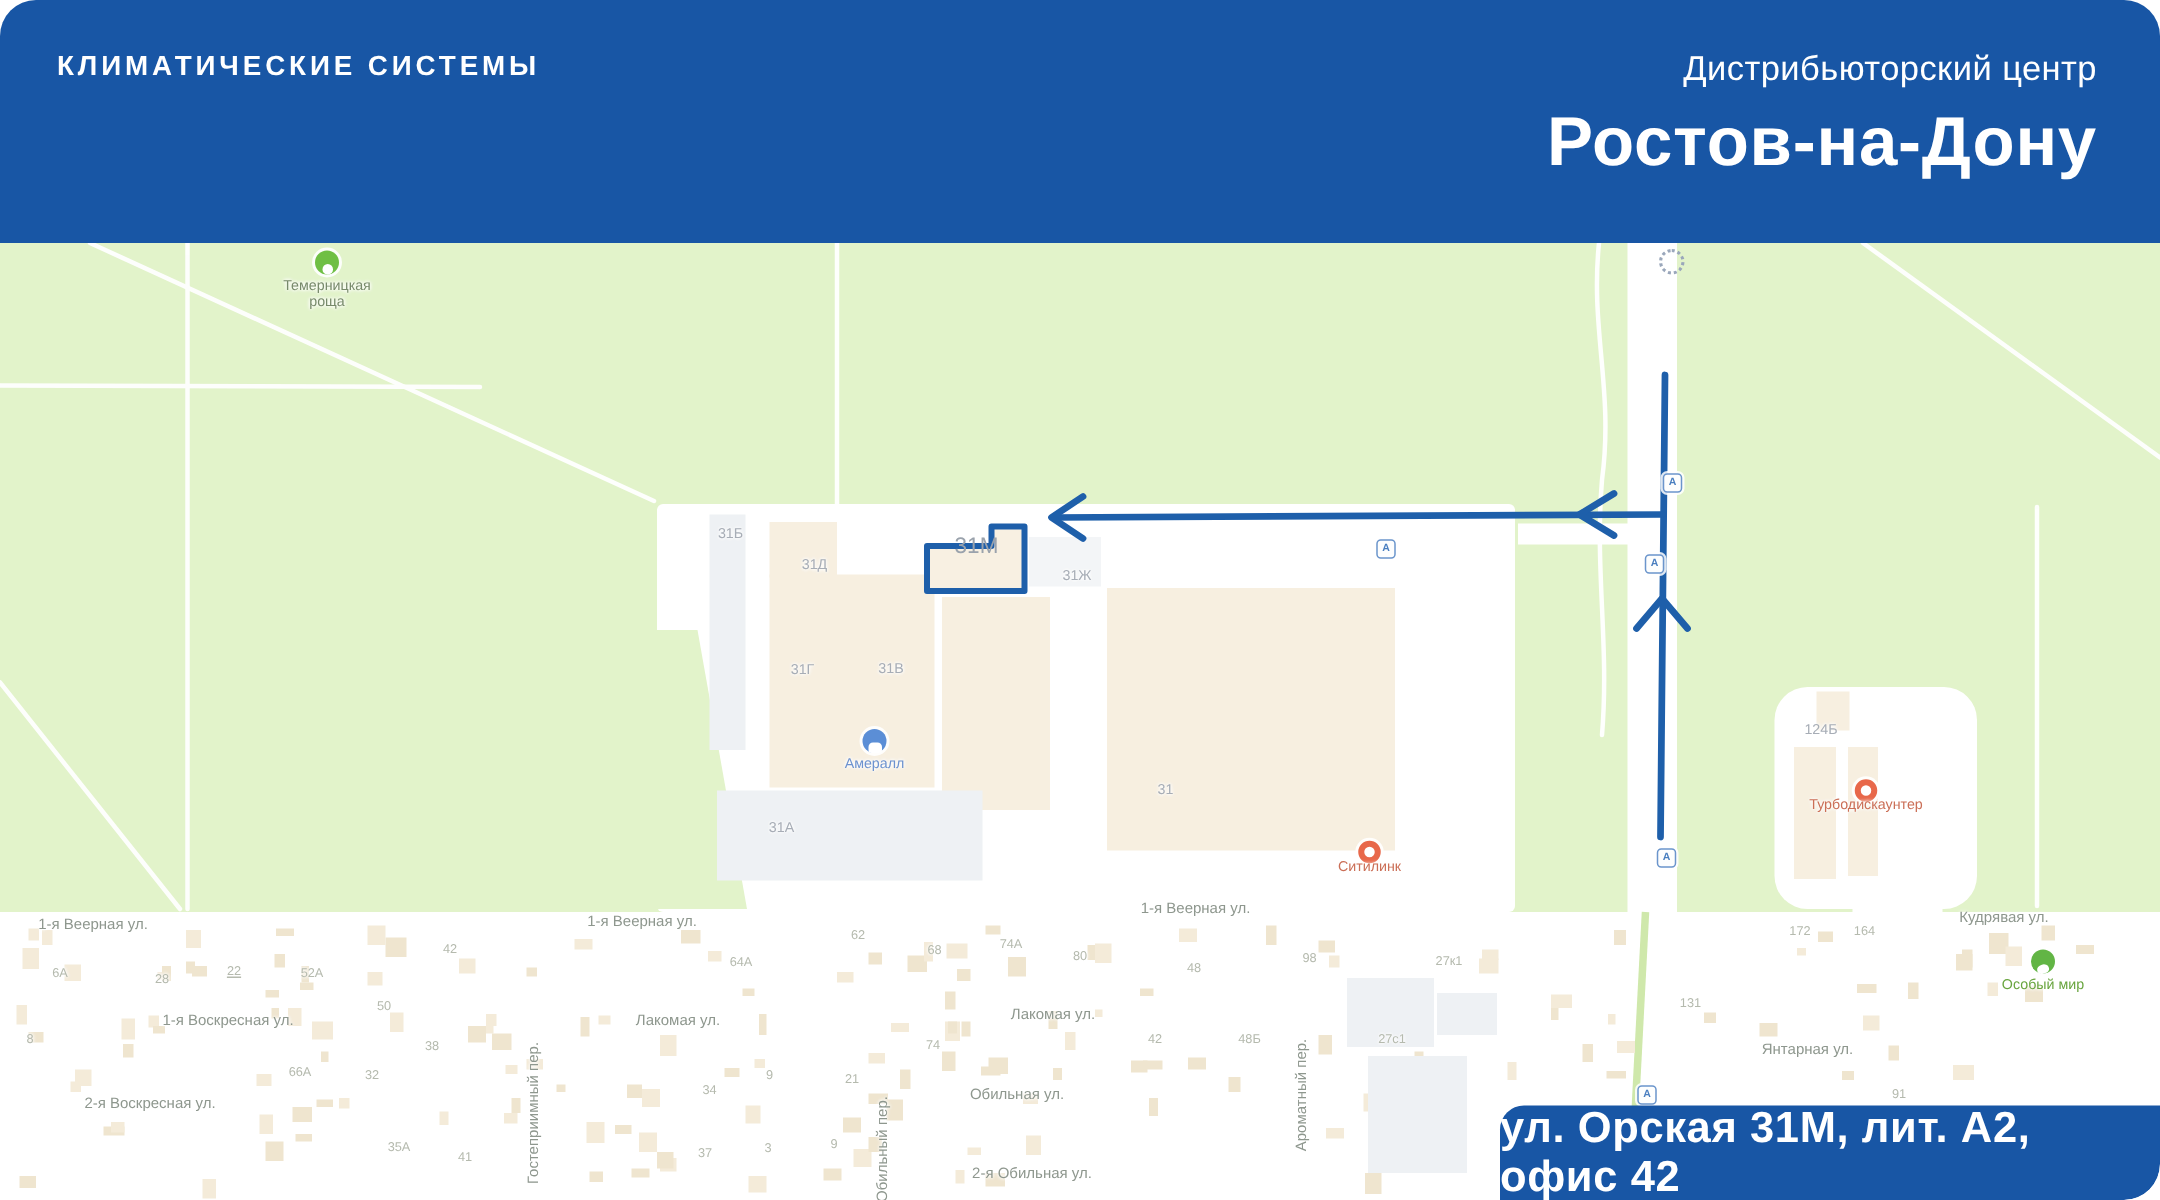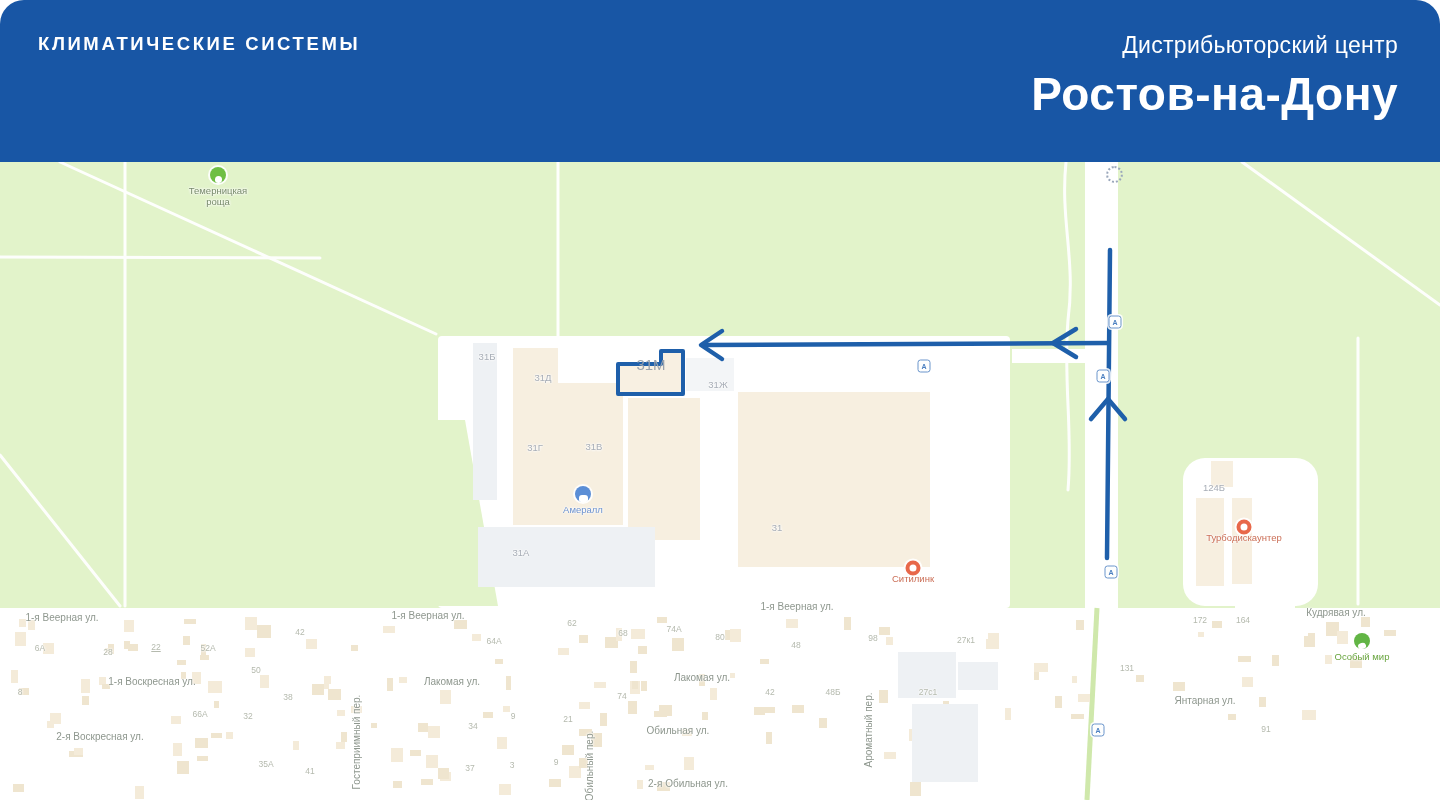--- a/index.html
+++ b/index.html
@@ -372,14 +372,17 @@
   <div class="header">
     <div class="logo">
       <div class="logo-sub">КЛИМАТИЧЕСКИЕ СИСТЕМЫ</div>
     </div>
     <div class="hdr-right">
       <div class="hdr-small">Дистрибьюторский центр</div>
       <div class="hdr-city">Ростов-на-Дону</div>
     </div>
   </div>
 
+  <div class="badge">
+    <span class="badge-text">ул. Орская 31М, лит. А2, офис 42</span>
+  </div>
 
 </div>
 
 </body></html>

